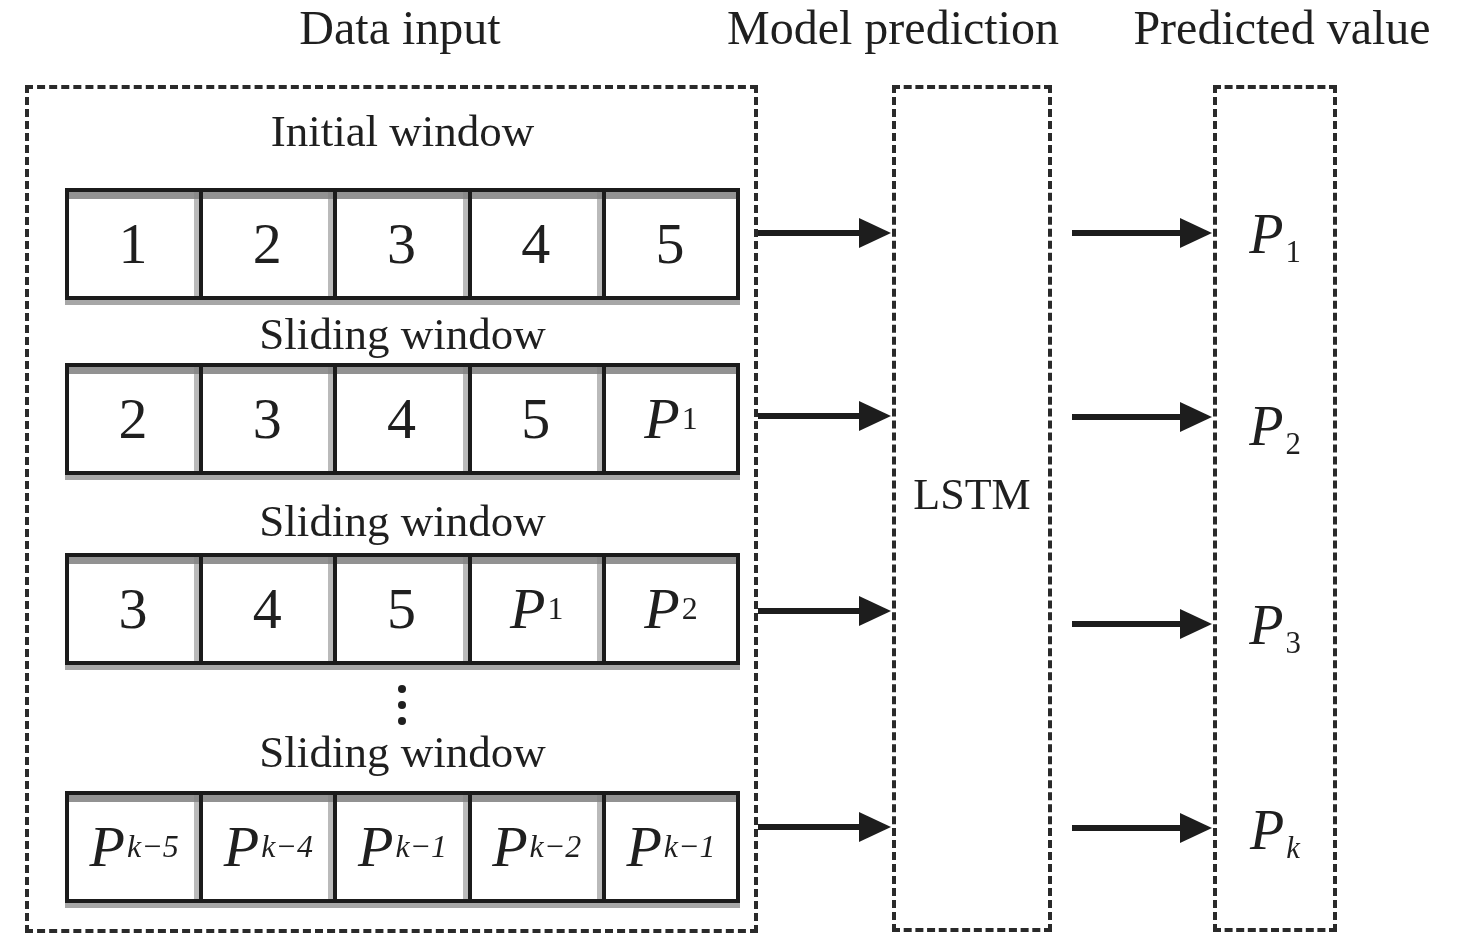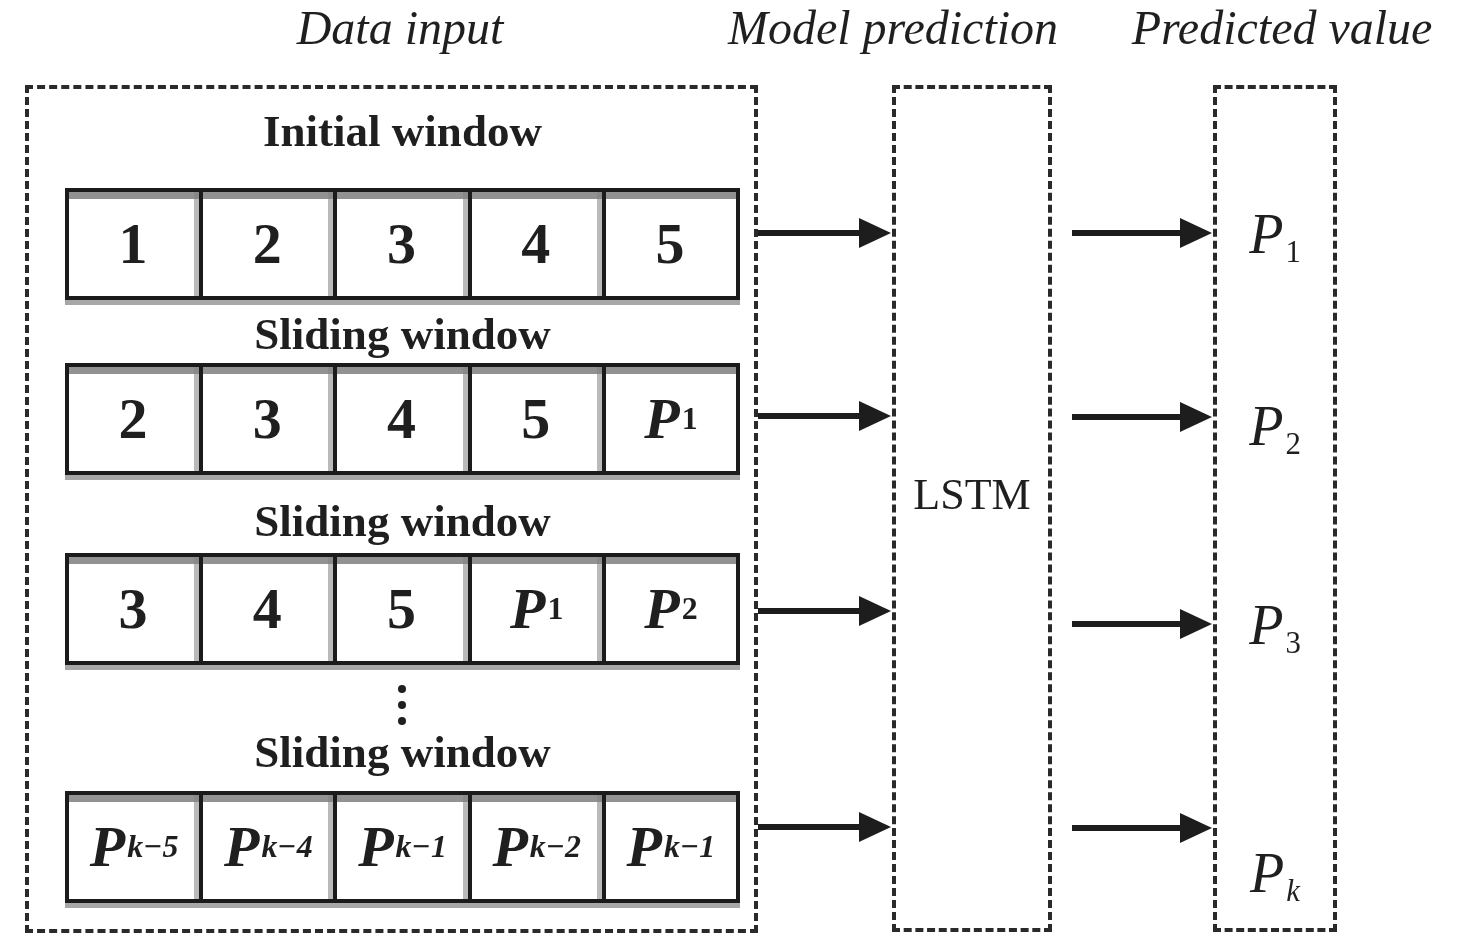--- a/index.html
+++ b/index.html
@@ -10,28 +10,27 @@
     background:#ffffff;
     font-family:"Liberation Serif","DejaVu Serif",serif;
     color:#1f1f1f;
     overflow:hidden;
   }
   .col-title {
     position:absolute; top:0;
     transform:translateX(-50%);
     font-size:48px; line-height:56px;
     white-space:nowrap;
-    font-style:italic;
   }
   .dash-box {
     position:absolute;
     border:4px dashed #2a2a2a;
     background:#ffffff;
   }
-  #input-box  { left:25px;  top:85px; width:733px; height:848px;font-weight:bold; }
+  #input-box  { left:25px;  top:85px; width:733px; height:848px; }
   #model-box  { left:892px; top:85px; width:160px; height:847px; }
   #output-box { left:1213px;top:85px; width:124px; height:847px; }
 
   .win-label {
     position:absolute; left:36px; width:675px;
     text-align:center; font-size:45px; line-height:52px;
     white-space:nowrap;
   }
   .win-row {
     position:absolute; left:36px; width:675px; height:112px;
@@ -198,21 +197,21 @@
   </div>
 
   <div id="model-box" class="dash-box">
     <div id="lstm-label">LSTM</div>
   </div>
 
   <div id="output-box" class="dash-box">
     <div class="pred-value" style="top:148px;"><span class="it">P</span><span class="sub">1</span></div>
     <div class="pred-value" style="top:340px;"><span class="it">P</span><span class="sub">2</span></div>
     <div class="pred-value" style="top:539px;"><span class="it">P</span><span class="sub">3</span></div>
-    <div class="pred-value" style="top:744px;margin-top:43px;"><span class="it">P</span><span class="sub it">k</span></div>
+    <div class="pred-value" style="top:744px;"><span class="it">P</span><span class="sub it">k</span></div>
   </div>
 
   <div class="arrow" style="left:758px; top:233px; width:133px;">
       <span class="shaft"></span>
       <span class="head"></span>
     </div>
   <div class="arrow" style="left:758px; top:416px; width:133px;">
       <span class="shaft"></span>
       <span class="head"></span>
     </div>

